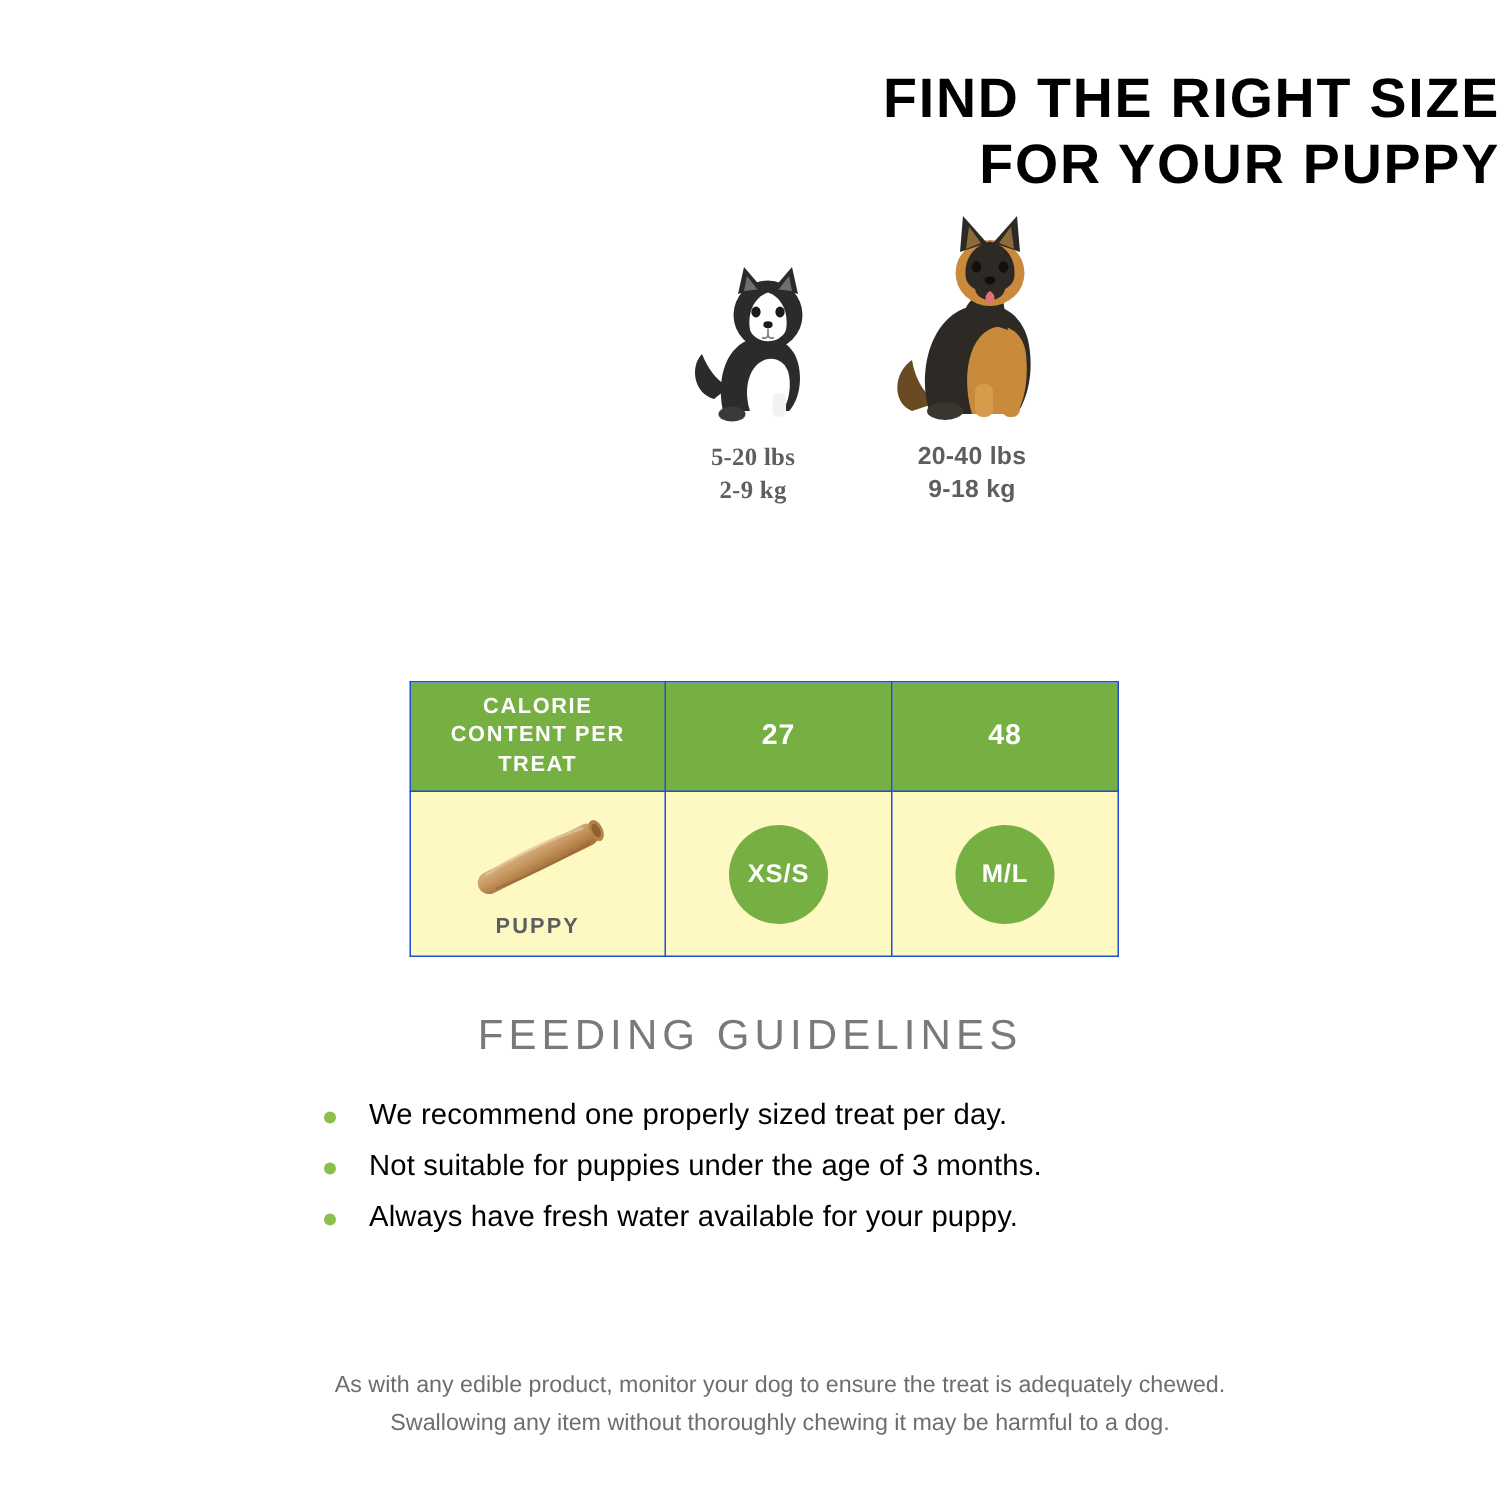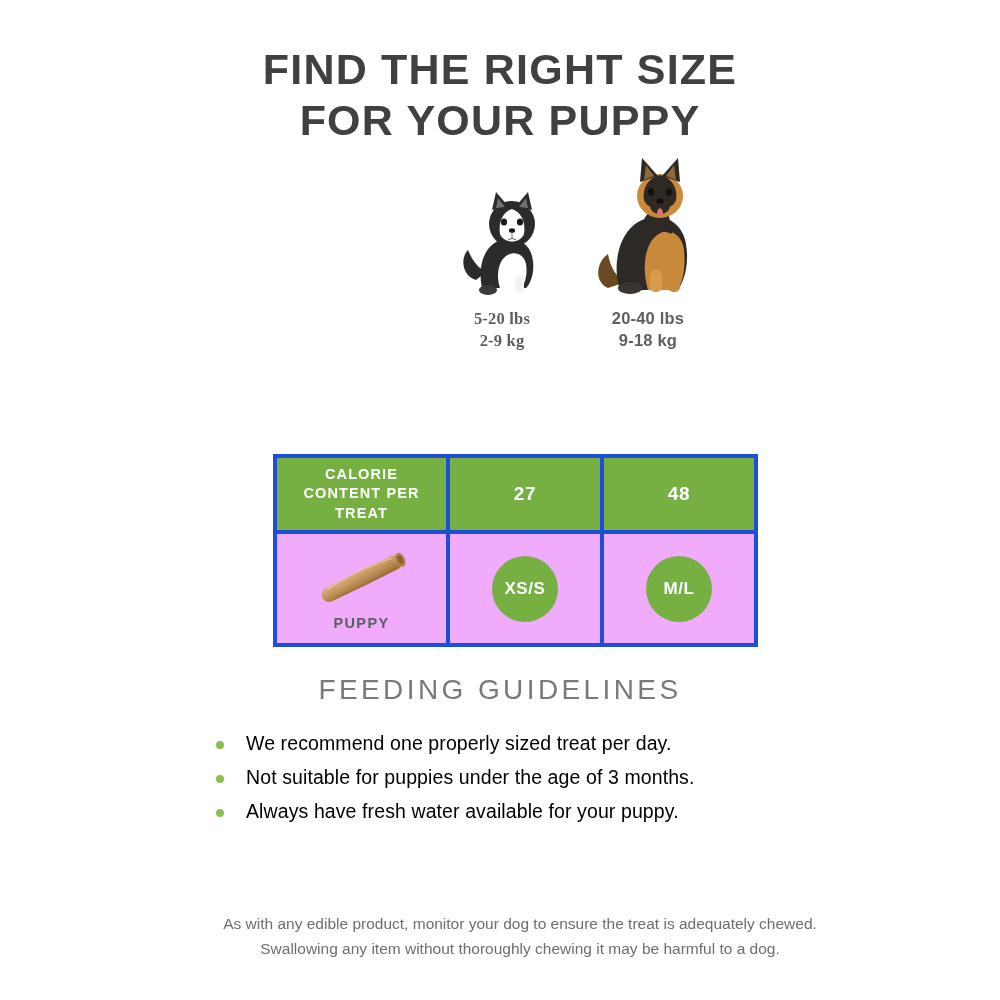--- a/index.html
+++ b/index.html
@@ -16,25 +16,25 @@
   }
   .page {
     position: relative;
     width: 1000px;
     height: 1000px;
     box-sizing: border-box;
   }
 
   
   .headline {
-    text-align: center;
+    text-align: right;
     margin-top: 44px;
-    color: #404040;
-    font-weight: bold;
-    font-size: 43px;
+    color: #000000;
+    font-weight: bold;
+    font-size: 37px;
     line-height: 1.18;
     letter-spacing: 1.2px;
     text-transform: uppercase;
   }
   .headline .l2 { display: block; }
   .subhead {
     text-align: center;
     margin-top: 16px;
     color: #77797c;
     font-weight: bold;
@@ -78,21 +78,21 @@
     left: 273px;
     top: 410px;
     width: 449px;
   }
   table.size-table {
     border-collapse: collapse;
     width: 449px;
     table-layout: fixed;
   }
   table.size-table td {
-    border: 4px solid #1d4ed8;
+    border: 1px solid #1d4ed8;
     text-align: center;
     vertical-align: middle;
   }
   .row-head td {
     background: #76b043;
     color: #ffffff;
     height: 70px;
     font-weight: bold;
   }
   .row-head .label-cell {
@@ -100,21 +100,21 @@
     letter-spacing: 1.1px;
     line-height: 1.32;
     text-transform: uppercase;
     padding: 0 8px;
   }
   .row-head .cal {
     font-size: 19px;
     letter-spacing: .6px;
   }
   .row-body td {
-    background: #f0abfc;
+    background: #fef9c3;
     height: 102px;
   }
   .col-a { width: 153px; }
   .col-b { width: 148px; }
   .col-c { width: 148px; }
 
   .chew-cell {
     padding-top: 6px;
   }
   .chew-label {

